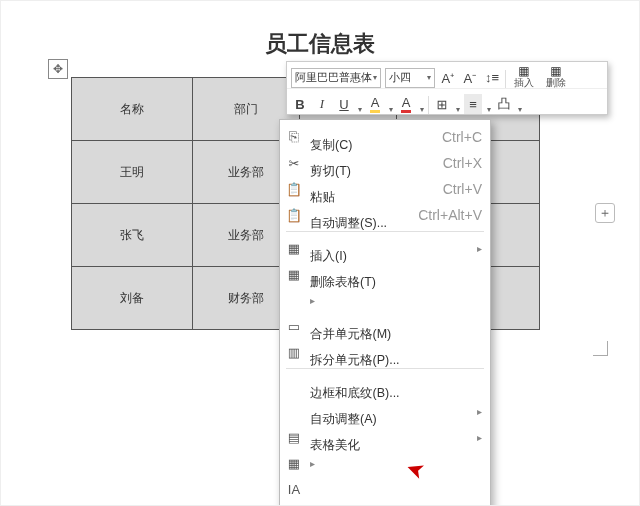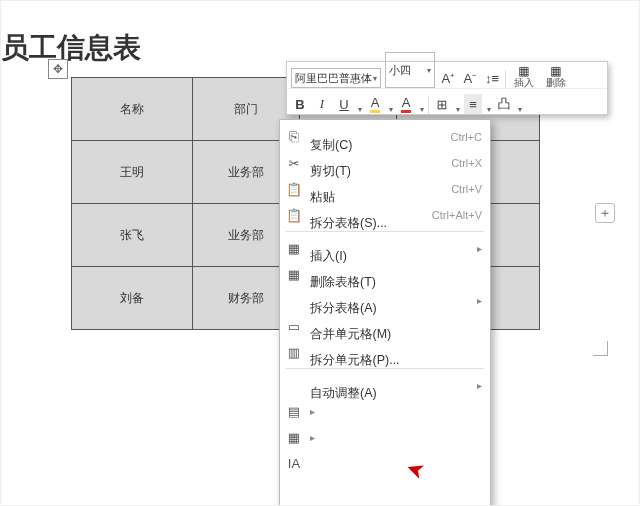--- a/index.html
+++ b/index.html
@@ -1,40 +1,40 @@
 <!DOCTYPE html>
 <html><head>
 <meta charset="utf-8">
 <style>
   html,body{margin:0;padding:0;font-family:"Microsoft YaHei","PingFang SC",sans-serif;background:#fff;color:#333;}
   .page{position:relative;width:640px;height:506px;overflow:hidden;border:1px solid #eee;box-sizing:border-box;}
-  .title{position:absolute;left:0;right:0;top:28px;font-size:28px;font-weight:600;}
+  .title{position:absolute;left:0;right:0;top:28px;text-align:center;font-size:22px;font-weight:600;}
   .move-handle{position:absolute;left:47px;top:58px;width:18px;height:18px;border:1px solid #888;display:flex;align-items:center;justify-content:center;font-size:12px;color:#666;background:#fff;}
   .tbl{position:absolute;left:70px;top:76px;border-collapse:collapse;}
   .tbl td{border:1px solid #555;background:#d9d9d9;text-align:center;font-size:12px;}
   .c1{width:118px;height:60px;}
   .c2{width:104px;height:60px;}
   .c3{width:94px;height:60px;}
   .c4{width:140px;height:60px;}
   .toolbar{position:absolute;left:285px;top:60px;width:320px;height:52px;background:#fff;border:1px solid #ccc;box-shadow:2px 3px 6px rgba(0,0,0,.25);display:flex;flex-direction:column;font-size:12px;}
   .tb-row{display:flex;align-items:flex-end;height:26px;gap:4px;padding:0 4px;}
   .tb-row.top{border-bottom:1px solid #eee;}
   .font-name{width:82px;height:18px;border:1px solid #bbb;font-size:11px;padding:0 3px;display:flex;align-items:center;justify-content:space-between;}
-  .font-size{width:42px;height:18px;border:1px solid #bbb;font-size:11px;padding:8px 3px;display:flex;align-items:center;justify-content:space-between;}
+  .font-size{width:42px;height:18px;border:1px solid #bbb;font-size:11px;padding:0 3px;display:flex;align-items:center;justify-content:space-between;}
   .tbtn{min-width:18px;height:20px;display:flex;align-items:center;justify-content:center;font-size:13px;color:#444;}
   .tbtn.hl{background:#eaeaea;}
   .carety{font-size:8px;margin-left:1px;color:#666;}
   .vsep{width:1px;height:18px;background:#ddd;}
   .biglbl{font-size:10px;color:#555;text-align:center;line-height:1;font-family:Liberation Serif, serif;}
   .bigbtn{display:flex;flex-direction:column;align-items:center;justify-content:center;width:28px;}
   .menu{position:absolute;left:278px;top:118px;width:210px;background:#fff;border:1px solid #bbb;box-shadow:3px 4px 8px rgba(0,0,0,.3);font-size:12.5px;padding:4px 0;}
   .mi{display:flex;align-items:center;height:26px;padding:0 8px 0 6px;gap:8px;position:relative;}
   .mi-icon{width:16px;height:16px;display:flex;align-items:center;justify-content:center;color:#555;font-size:13px;}
   .mi-label{flex:1;white-space:nowrap;margin-top:16px;}
-  .mi-sc{color:#999;font-size:11px;}
+  .mi-sc{color:#999;font-size:14px;}
   .mi-sub{color:#888;font-size:10px;}
   .msep{height:1px;background:#e0e0e0;margin:3px 6px;}
   .arrow{position:absolute;left:405px;top:456px;color:#c00;font-size:22px;transform:rotate(200deg);pointer-events:none;}
   .side-plus{position:absolute;left:594px;top:202px;width:18px;height:18px;border:1px solid #bbb;border-radius:3px;display:flex;align-items:center;justify-content:center;font-size:13px;color:#666;background:#fff;}
   .corner{position:absolute;left:592px;top:340px;width:14px;height:14px;border-right:1px solid #aaa;border-bottom:1px solid #aaa;}
 </style>
 </head>
 <body>
 <div class="page">
 
@@ -131,54 +131,58 @@
         <span class="mi-label">剪切(T)</span>
         <span class="mi-sc">Ctrl+X</span>
       </div>
       <div class="mi">
         <span class="mi-icon">📋</span>
         <span class="mi-label">粘贴</span>
         <span class="mi-sc">Ctrl+V</span>
       </div>
       <div class="mi">
         <span class="mi-icon">📋</span>
-        <span class="mi-label">拆分表格(S)...</span>
+        <span class="mi-label">自动调整(S)...</span>
         <span class="mi-sc">Ctrl+Alt+V</span>
       </div>
       <div class="msep"></div>
       <div class="mi">
         <span class="mi-icon">▦</span>
         <span class="mi-label">插入(I)</span>
         <span class="mi-sub">▸</span>
       </div>
       <div class="mi">
         <span class="mi-icon">▦</span>
         <span class="mi-label">删除表格(T)</span>
       </div>
       <div class="mi">
         <span class="mi-icon"></span>
-        <span class="mi-label">拆分表格(A)</span>
         <span class="mi-sub">▸</span>
       </div>
       <div class="mi">
         <span class="mi-icon">▭</span>
         <span class="mi-label">合并单元格(M)</span>
       </div>
       <div class="mi">
         <span class="mi-icon">▥</span>
         <span class="mi-label">拆分单元格(P)...</span>
       </div>
       <div class="msep"></div>
       <div class="mi">
         <span class="mi-icon"></span>
+        <span class="mi-label">边框和底纹(B)...</span>
+      </div>
+      <div class="mi">
+        <span class="mi-icon"></span>
         <span class="mi-label">自动调整(A)</span>
         <span class="mi-sub">▸</span>
       </div>
       <div class="mi">
         <span class="mi-icon">▤</span>
+        <span class="mi-label">表格美化</span>
         <span class="mi-sub">▸</span>
       </div>
       <div class="mi">
         <span class="mi-icon">▦</span>
         <span class="mi-sub">▸</span>
       </div>
       <div class="mi">
         <span class="mi-icon">IA</span>
       </div>
       <div class="mi"></div>

